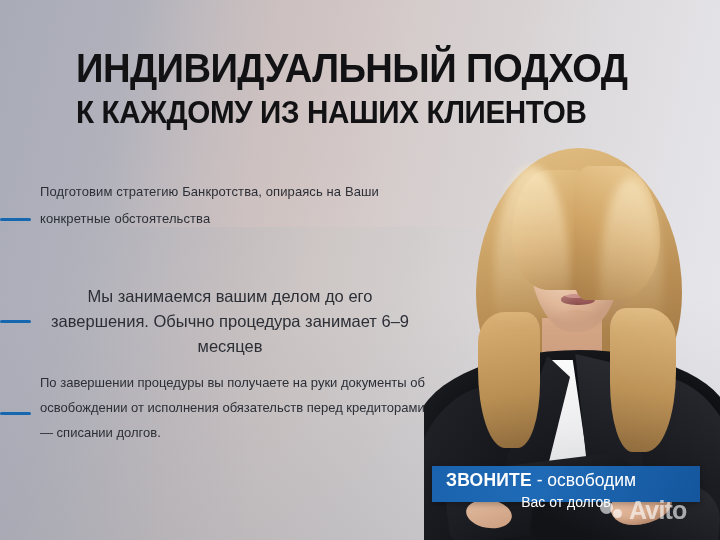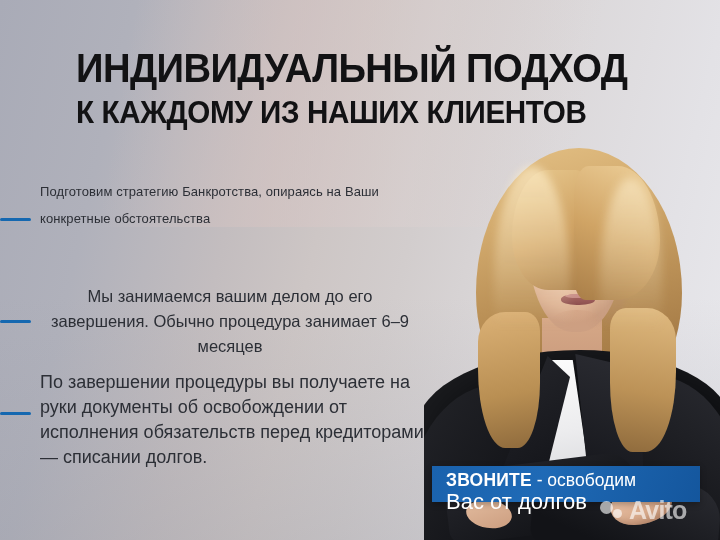--- a/index.html
+++ b/index.html
@@ -197,21 +197,21 @@
   }
 
   
   .block{ position:absolute; left:40px; }
   .block p{ color:#2c2f36; }
   #block1{ top:178px; width:400px; }
   #block1 p{ font-size:13px; line-height:27px; font-weight:400; letter-spacing:.1px; }
   #block2{ top:284px; width:380px; }
   #block2 p{ font-size:16.5px; line-height:25px; font-weight:400;text-align:center; }
   #block3{ top:370px; width:400px; }
-  #block3 p{ font-size:18px; line-height:25px; font-weight:400; }
+  #block3 p{ font-size:13px; line-height:25px; font-weight:400; }
 
   .dash{
     position:absolute; left:0; width:31px; height:3px;
     background:#1568b0; border-radius:2px;
   }
   #dash1{ top:218px; }
   #dash2{ top:320px; }
   #dash3{ top:412px; }
 
   
@@ -223,22 +223,22 @@
     padding:3px 12px 0 14px;
     text-align:center;
   }
   #cta .l1{
     color:#ffffff; font-size:17.5px; line-height:22px; white-space:nowrap;
     text-align:left;
   }
   #cta .l1 b{ font-weight:700; letter-spacing:.2px; }
   #cta .l1 span.reg{ font-weight:400; }
   #cta .l2{
-    color:#ffffff; font-size:22px; font-weight:400; line-height:22px;
-    text-align:left; padding-right:2px;
+    color:#ffffff; font-size:14px; font-weight:400; line-height:22px;
+    text-align:center; padding-right:2px;
   }
 
   
   #watermark{
     position:absolute; left:600px; top:497px;
     display:flex; align-items:flex-end; gap:3px;
     opacity:.62;
   }
   #watermark .wm-dots{
     position:relative; width:26px; height:26px; flex:0 0 26px;

